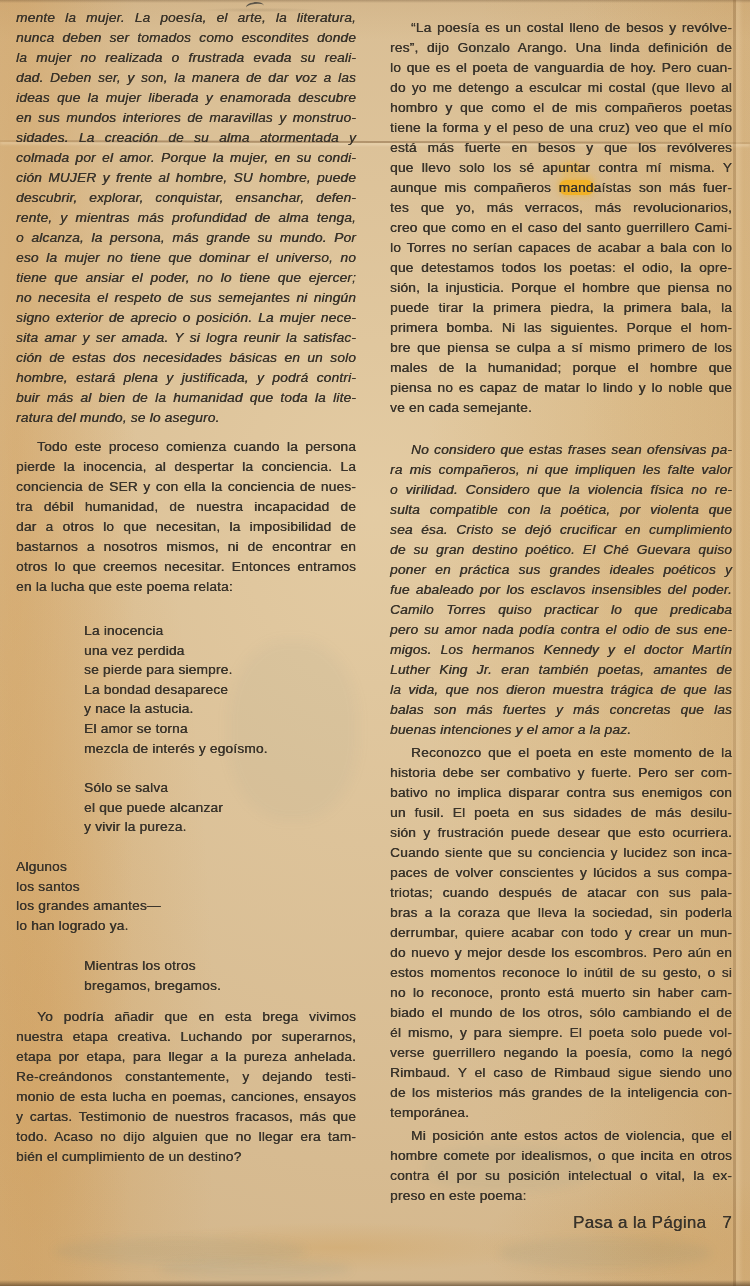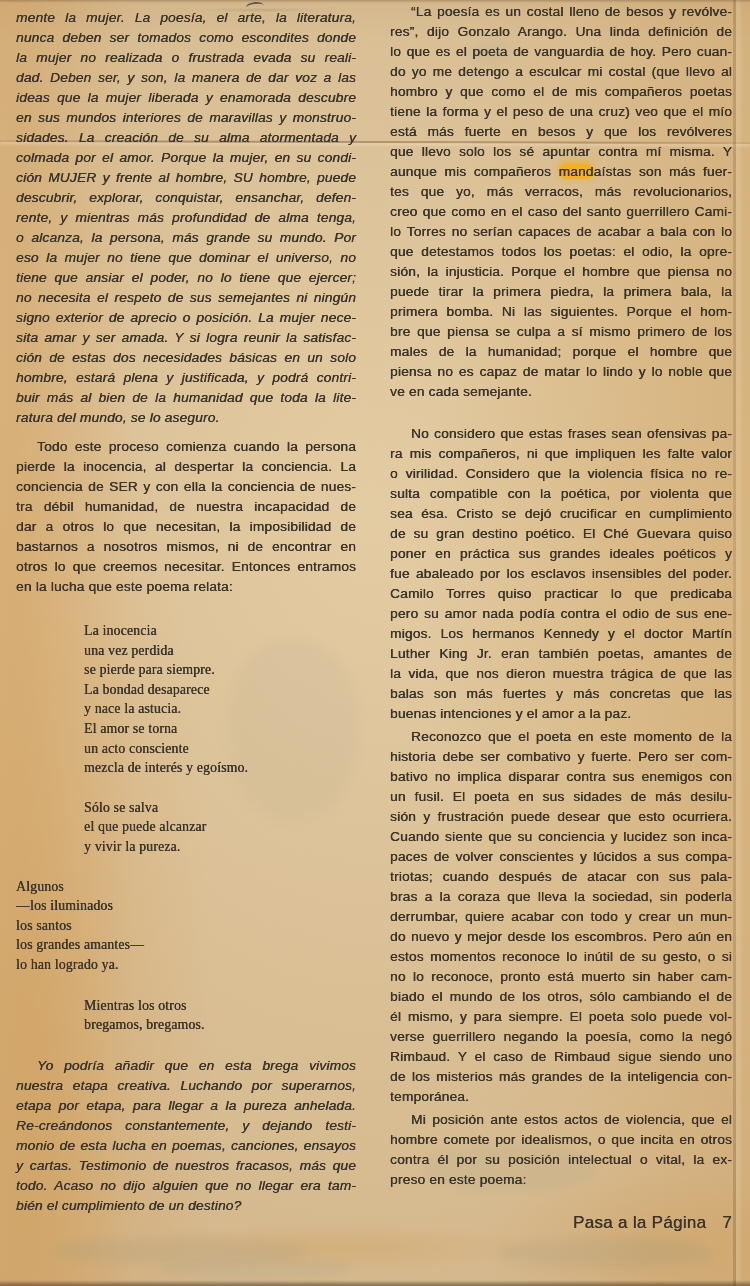--- a/index.html
+++ b/index.html
@@ -26,21 +26,20 @@
   .pline{
     font-size:13.7px;line-height:20px;letter-spacing:.2px;
     text-align:justify;text-align-last:justify;
     text-shadow:.35px 0 0 currentColor;
   }
   .pline.last{text-align:left;text-align-last:left;}
   .pline.ind{text-indent:21px;}
   .vline{
     font-size:13.7px;line-height:19.6px;letter-spacing:.2px;
     text-shadow:.35px 0 0 currentColor;
-    font-family:Liberation Serif, serif;
   }
   .hl{
     background:var(--highlight,#f0b128);
     box-shadow:0 -4px 7px rgba(240,177,40,.55), 0 2px 4px rgba(240,177,40,.35);
     border-radius:7px;
   }
   #footer{
     position:absolute;top:1213px;left:390px;width:342px;
     text-align:right;font-size:17px;letter-spacing:.3px;
     text-shadow:.35px 0 0 currentColor;
@@ -136,52 +135,50 @@
       <div class="pline">otros lo que creemos necesitar. Entonces entramos</div>
       <div class="pline last">en la lucha que este poema relata:</div>
     </div>
     <div class="verse" style="margin-top: 24px; margin-left: 68px;">
       <div class="vline">La inocencia</div>
       <div class="vline">una vez perdida</div>
       <div class="vline">se pierde para siempre.</div>
       <div class="vline">La bondad desaparece</div>
       <div class="vline">y nace la astucia.</div>
       <div class="vline">El amor se torna</div>
-      <div class="vline">un acto consciente</div>
       <div class="vline">mezcla de interés y egoísmo.</div>
     </div>
     <div class="verse" style="margin-top: 20px; margin-left: 68px;">
       <div class="vline">Sólo se salva</div>
       <div class="vline">el que puede alcanzar</div>
       <div class="vline">y vivir la pureza.</div>
     </div>
     <div class="verse" style="margin-top: 20px; margin-left: 0px;">
       <div class="vline">Algunos</div>
-      <div class="vline">—los iluminados</div>
       <div class="vline">los santos</div>
       <div class="vline">los grandes amantes—</div>
       <div class="vline">lo han logrado ya.</div>
     </div>
     <div class="verse" style="margin-top: 21px; margin-left: 68px;">
       <div class="vline">Mientras los otros</div>
       <div class="vline">bregamos, bregamos.</div>
     </div>
-    <div class="para" style="margin-top: 21px; font-style: italic;">
+    <div class="para" style="margin-top: 11px;">
       <div class="pline ind">Yo podría añadir que en esta brega vivimos</div>
       <div class="pline">nuestra etapa creativa. Luchando por superarnos,</div>
       <div class="pline">etapa por etapa, para llegar a la pureza anhelada.</div>
       <div class="pline">Re-creándonos constantemente, y dejando testi-</div>
       <div class="pline">monio de esta lucha en poemas, canciones, ensayos</div>
       <div class="pline">y cartas. Testimonio de nuestros fracasos, más que</div>
       <div class="pline">todo. Acaso no dijo alguien que no llegar era tam-</div>
       <div class="pline last">bién el cumplimiento de un destino?</div>
     </div>
   </div>
 <div id="right-col" class="col">
-    <div class="para" style="margin-top: 2px;">
+    <div class="para" style="margin-top: 18px;">
       <div class="pline ind">“La poesía es un costal lleno de besos y revólve-</div>
       <div class="pline">res”, dijo Gonzalo Arango. Una linda definición de</div>
       <div class="pline">lo que es el poeta de vanguardia de hoy. Pero cuan-</div>
       <div class="pline">do yo me detengo a esculcar mi costal (que llevo al</div>
       <div class="pline">hombro y que como el de mis compañeros poetas</div>
       <div class="pline">tiene la forma y el peso de una cruz) veo que el mío</div>
       <div class="pline">está más fuerte en besos y que los revólveres</div>
       <div class="pline">que llevo solo los sé apuntar contra mí misma. Y</div>
       <div class="pline">aunque mis compañeros <span class="hl">mand</span>aístas son más fuer-</div>
       <div class="pline">tes que yo, más verracos, más revolucionarios,</div>
@@ -189,21 +186,21 @@
       <div class="pline">lo Torres no serían capaces de acabar a bala con lo</div>
       <div class="pline">que detestamos todos los poetas: el odio, la opre-</div>
       <div class="pline">sión, la injusticia. Porque el hombre que piensa no</div>
       <div class="pline">puede tirar la primera piedra, la primera bala, la</div>
       <div class="pline">primera bomba. Ni las siguientes. Porque el hom-</div>
       <div class="pline">bre que piensa se culpa a sí mismo primero de los</div>
       <div class="pline">males de la humanidad; porque el hombre que</div>
       <div class="pline">piensa no es capaz de matar lo lindo y lo noble que</div>
       <div class="pline last">ve en cada semejante.</div>
     </div>
-    <div class="para" style="margin-top: 22px;">
+    <div class="para" style="margin-top: 22px; font-style: italic;">
       <div class="pline ind">No considero que estas frases sean ofensivas pa-</div>
       <div class="pline">ra mis compañeros, ni que impliquen les falte valor</div>
       <div class="pline">o virilidad. Considero que la violencia física no re-</div>
       <div class="pline">sulta compatible con la poética, por violenta que</div>
       <div class="pline">sea ésa. Cristo se dejó crucificar en cumplimiento</div>
       <div class="pline">de su gran destino poético. El Ché Guevara quiso</div>
       <div class="pline">poner en práctica sus grandes ideales poéticos y</div>
       <div class="pline">fue abaleado por los esclavos insensibles del poder.</div>
       <div class="pline">Camilo Torres quiso practicar lo que predicaba</div>
       <div class="pline">pero su amor nada podía contra el odio de sus ene-</div>

